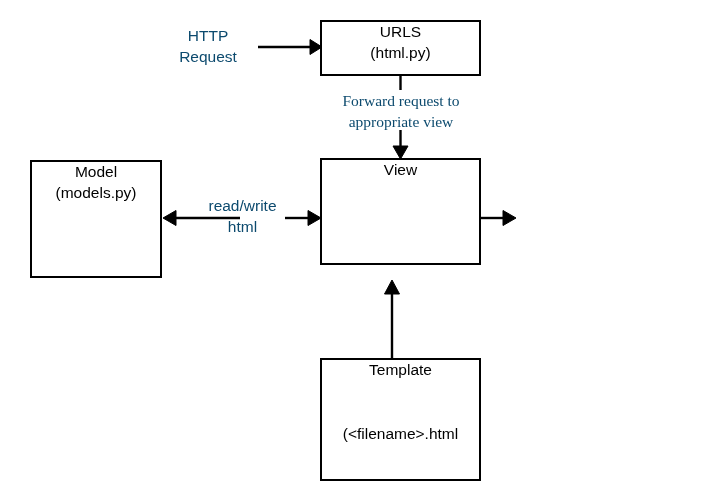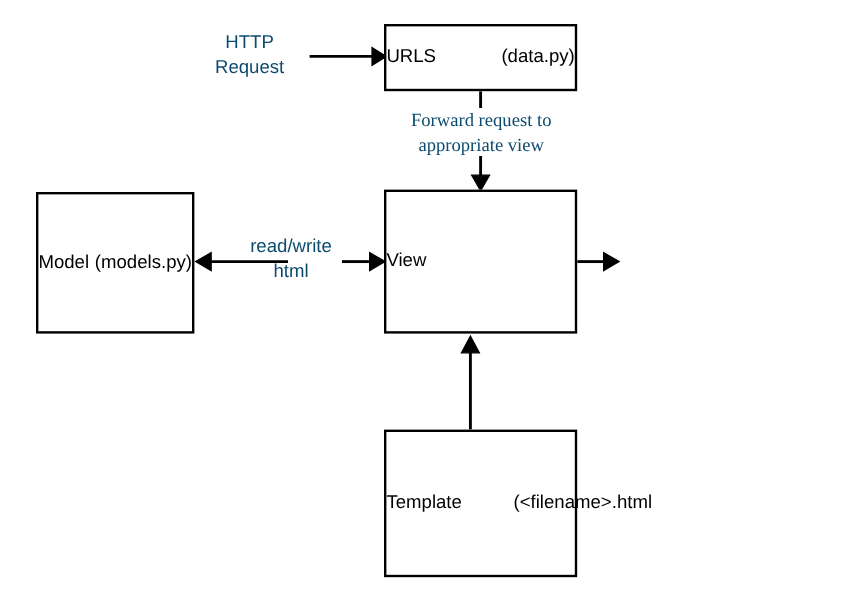--- a/index.html
+++ b/index.html
@@ -14,22 +14,23 @@
     background: #ffffff;
     font-family: "Liberation Sans", sans-serif;
     overflow: hidden;
   }
   .node {
     position: absolute;
     box-sizing: border-box;
     border: 2px solid #000000;
     background: #ffffff;
     display: flex;
+    flex-direction: column;
     align-items: center;
-    justify-content: space-between;
+    justify-content: flex-start;
     color: #000000;
     font-size: 15.5px;
     line-height: 1.35;
     text-align: center;
     white-space: nowrap;
   }
   .node .line1, .node .line2 { display: block; }
 
   .free-label {
     position: absolute;
@@ -94,24 +95,24 @@
     </g>
 
     <g>
       <line x1="392" y1="358" x2="392" y2="292"></line>
       <polygon points="384.5,294 399.5,294 392,280"></polygon>
     </g>
   </svg>
 
   <div class="node" id="node-urls" style="left:320px; top:20px; width:161px; height:56px;">
     <span class="line1">URLS</span>
-    <span class="line2">(data.py)</span>
+    <span class="line2">(html.py)</span>
   </div>
 
-  <div class="node" id="node-view" style="left:320px; top:158px; width:161px; height:120px;">
+  <div class="node" id="node-view" style="left:320px; top:158px; width:161px; height:107px;">
     <span class="line1">View</span>
   </div>
 
   <div class="node" id="node-model" style="left:30px; top:160px; width:132px; height:118px;">
     <span class="line1">Model</span>
     <span class="line2">(models.py)</span>
   </div>
 
   <div class="node" id="node-template" style="left:320px; top:358px; width:161px; height:123px;gap:43px;">
     <span class="line1">Template</span>

